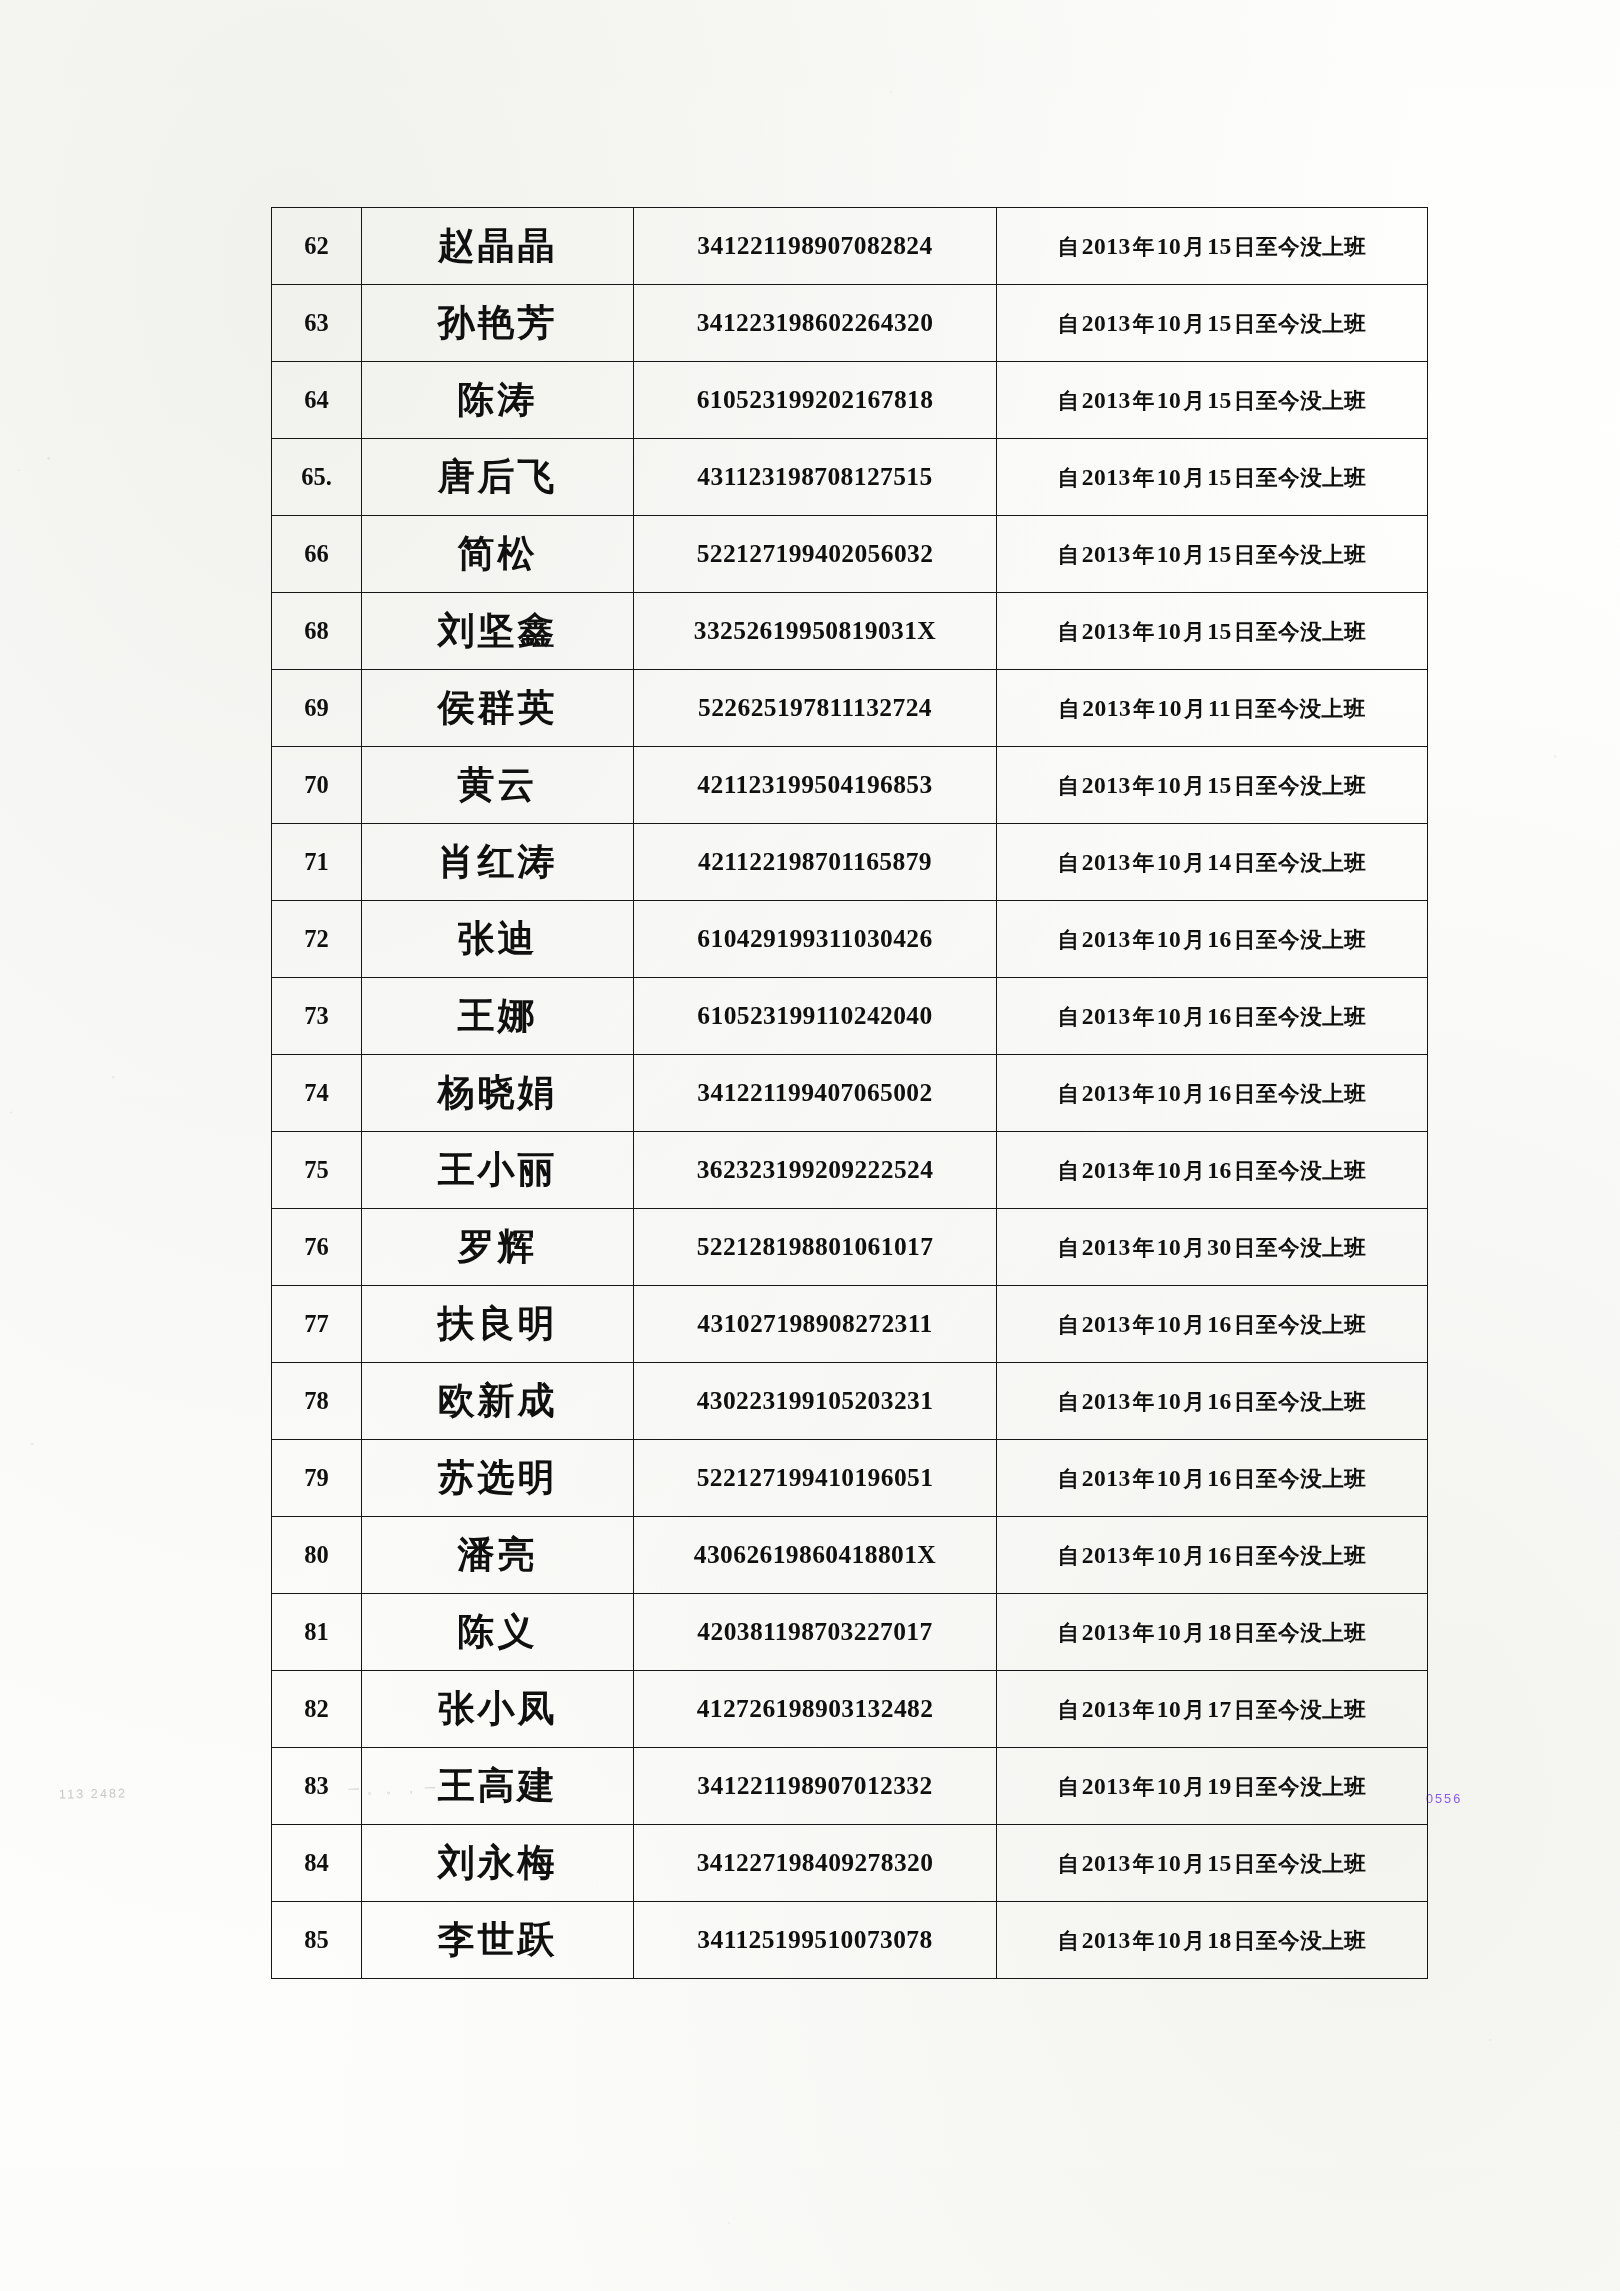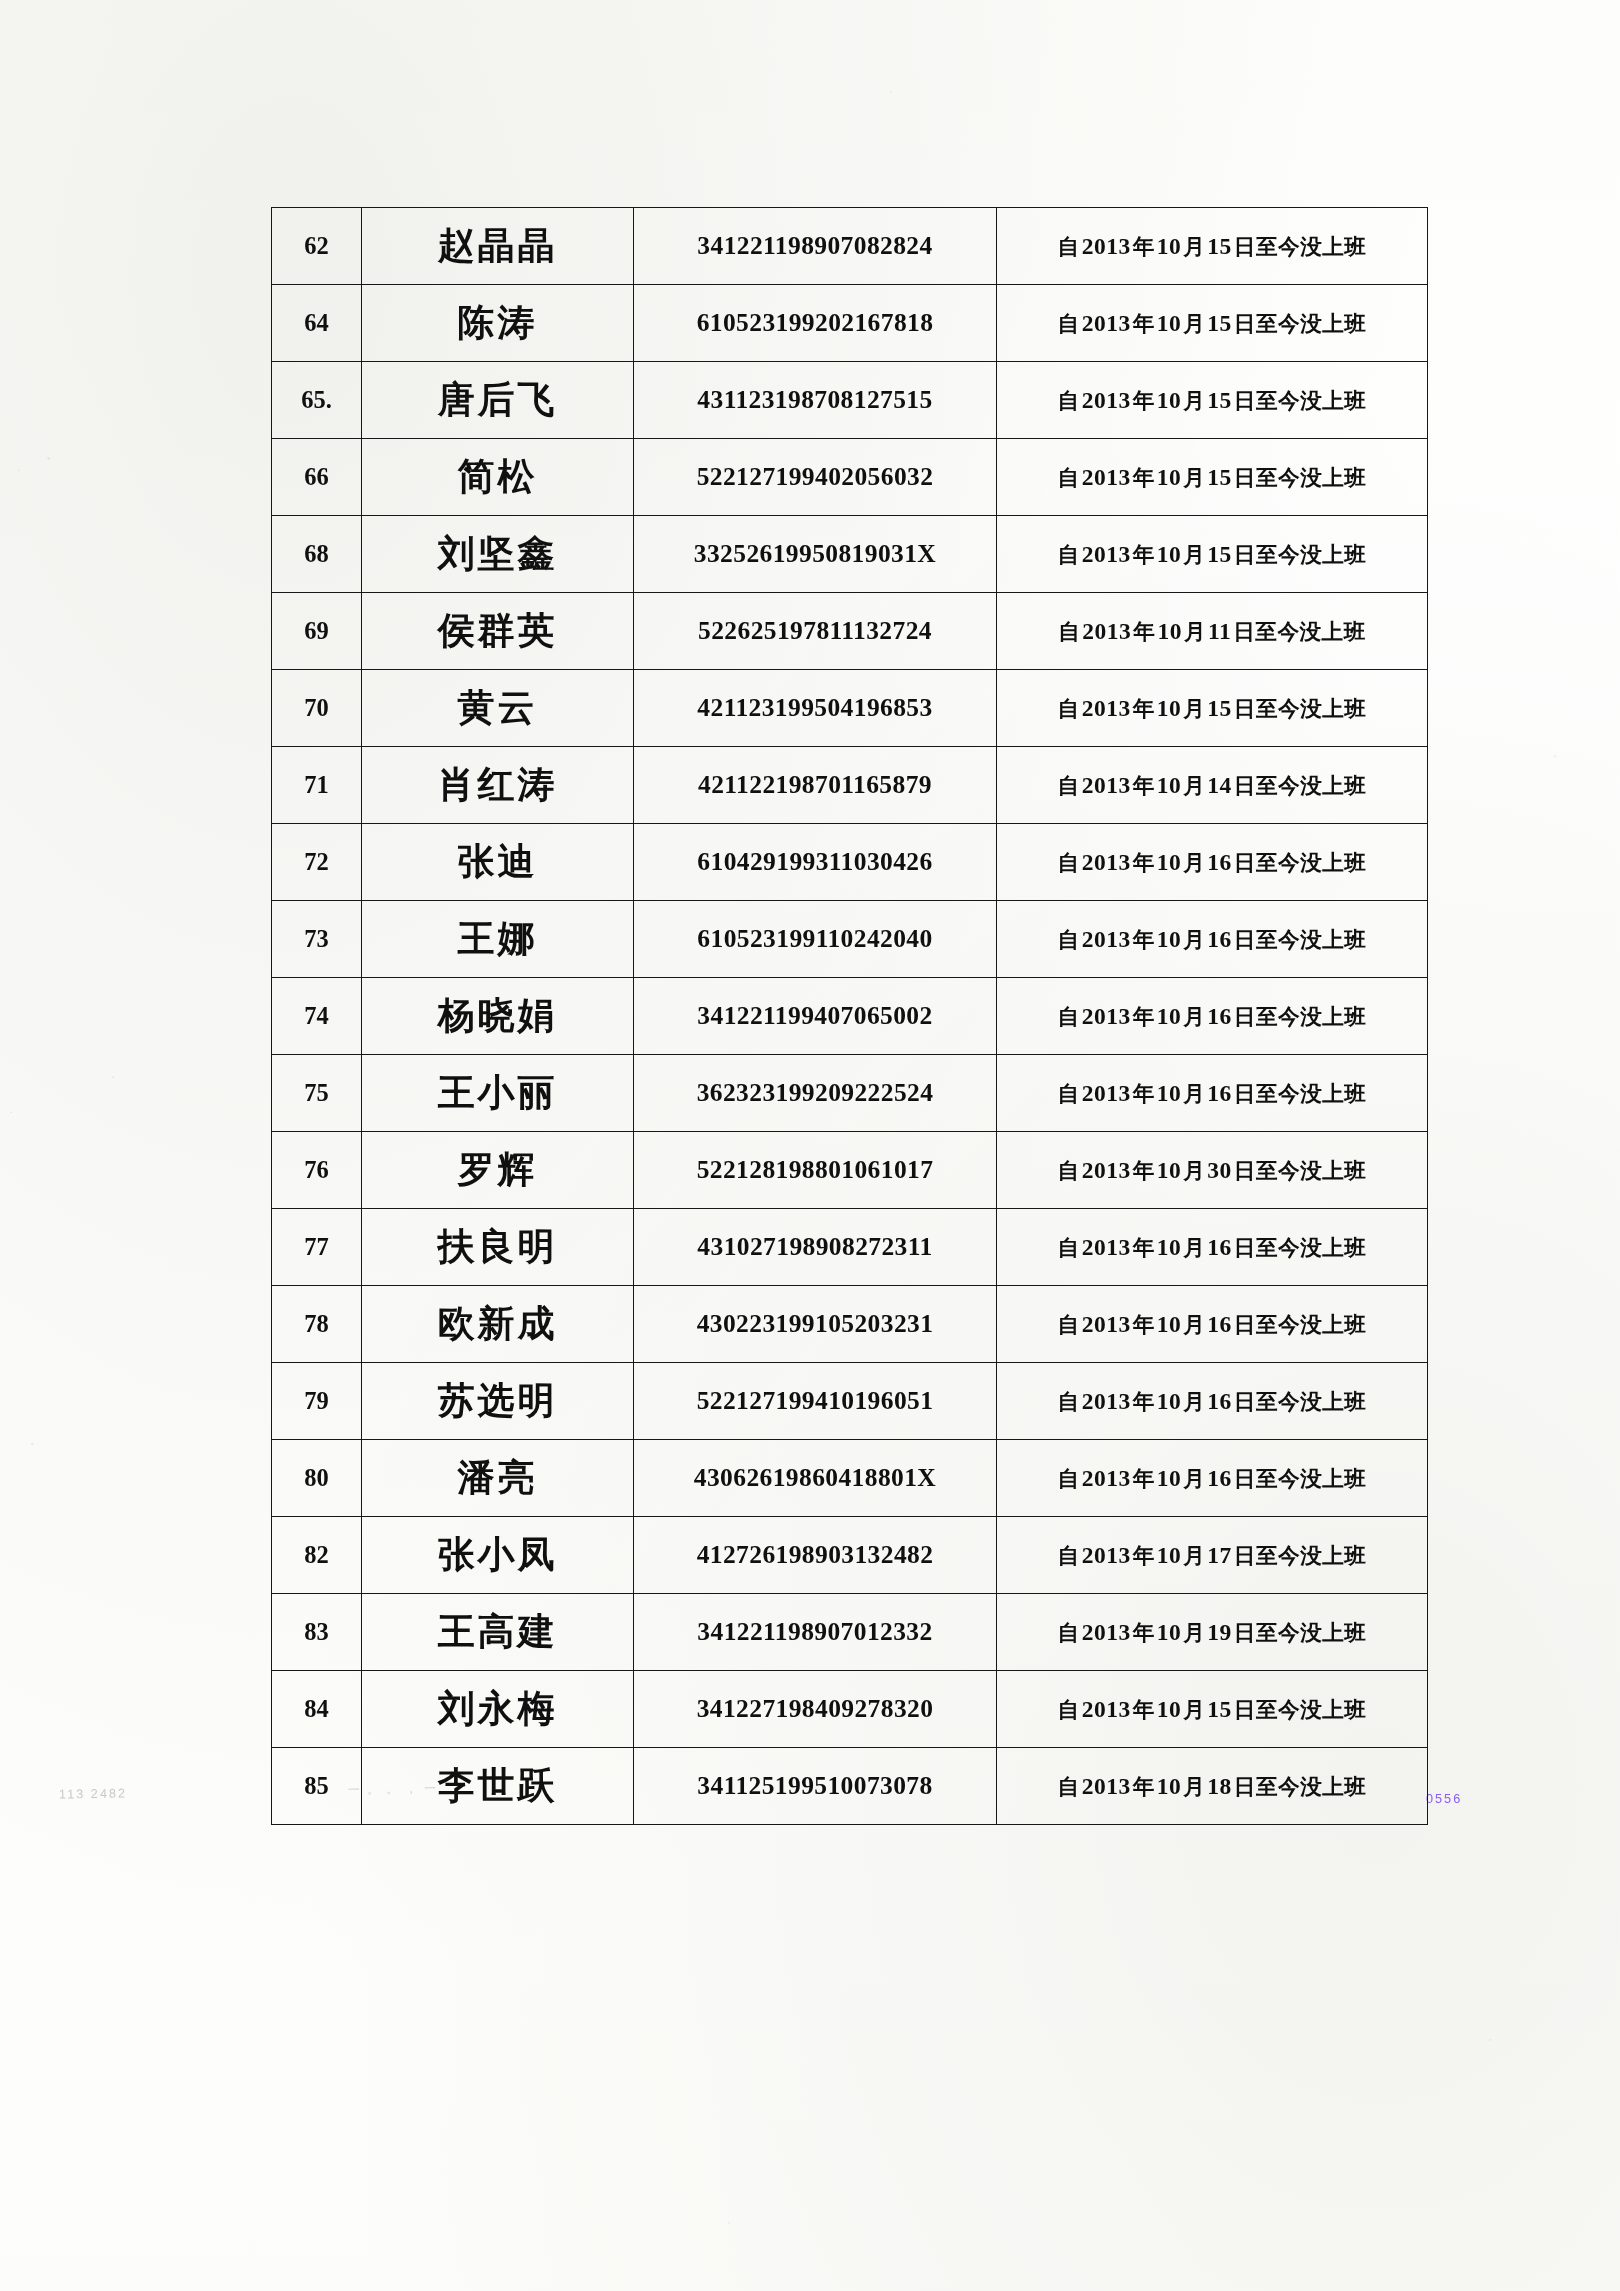--- a/index.html
+++ b/index.html
@@ -124,20 +124,26 @@
     <col class="c-note">
   </colgroup>
   <tbody id="table-body">
       <tr>
         <td class="cell-index">62</td>
         <td class="cell-name">赵晶晶</td>
         <td class="cell-id">341221198907082824</td>
         <td class="cell-note"><span>自</span><span class="num">2013</span><span>年</span><span class="num">10</span><span>月</span><span class="num">15</span><span>日</span><span>至今没上班</span></td>
       </tr>
       <tr>
+        <td class="cell-index">63</td>
+        <td class="cell-name">孙艳芳</td>
+        <td class="cell-id">341223198602264320</td>
+        <td class="cell-note"><span>自</span><span class="num">2013</span><span>年</span><span class="num">10</span><span>月</span><span class="num">15</span><span>日</span><span>至今没上班</span></td>
+      </tr>
+      <tr>
         <td class="cell-index">64</td>
         <td class="cell-name">陈涛</td>
         <td class="cell-id">610523199202167818</td>
         <td class="cell-note"><span>自</span><span class="num">2013</span><span>年</span><span class="num">10</span><span>月</span><span class="num">15</span><span>日</span><span>至今没上班</span></td>
       </tr>
       <tr>
         <td class="cell-index">65.</td>
         <td class="cell-name">唐后飞</td>
         <td class="cell-id">431123198708127515</td>
         <td class="cell-note"><span>自</span><span class="num">2013</span><span>年</span><span class="num">10</span><span>月</span><span class="num">15</span><span>日</span><span>至今没上班</span></td>
@@ -220,20 +226,26 @@
         <td class="cell-id">522127199410196051</td>
         <td class="cell-note"><span>自</span><span class="num">2013</span><span>年</span><span class="num">10</span><span>月</span><span class="num">16</span><span>日</span><span>至今没上班</span></td>
       </tr>
       <tr>
         <td class="cell-index">80</td>
         <td class="cell-name">潘亮</td>
         <td class="cell-id">43062619860418801X</td>
         <td class="cell-note"><span>自</span><span class="num">2013</span><span>年</span><span class="num">10</span><span>月</span><span class="num">16</span><span>日</span><span>至今没上班</span></td>
       </tr>
       <tr>
+        <td class="cell-index">81</td>
+        <td class="cell-name">陈义</td>
+        <td class="cell-id">420381198703227017</td>
+        <td class="cell-note"><span>自</span><span class="num">2013</span><span>年</span><span class="num">10</span><span>月</span><span class="num">18</span><span>日</span><span>至今没上班</span></td>
+      </tr>
+      <tr>
         <td class="cell-index">82</td>
         <td class="cell-name">张小凤</td>
         <td class="cell-id">412726198903132482</td>
         <td class="cell-note"><span>自</span><span class="num">2013</span><span>年</span><span class="num">10</span><span>月</span><span class="num">17</span><span>日</span><span>至今没上班</span></td>
       </tr>
       <tr>
         <td class="cell-index">83</td>
         <td class="cell-name">王高建</td>
         <td class="cell-id">341221198907012332</td>
         <td class="cell-note"><span>自</span><span class="num">2013</span><span>年</span><span class="num">10</span><span>月</span><span class="num">19</span><span>日</span><span>至今没上班</span></td>

